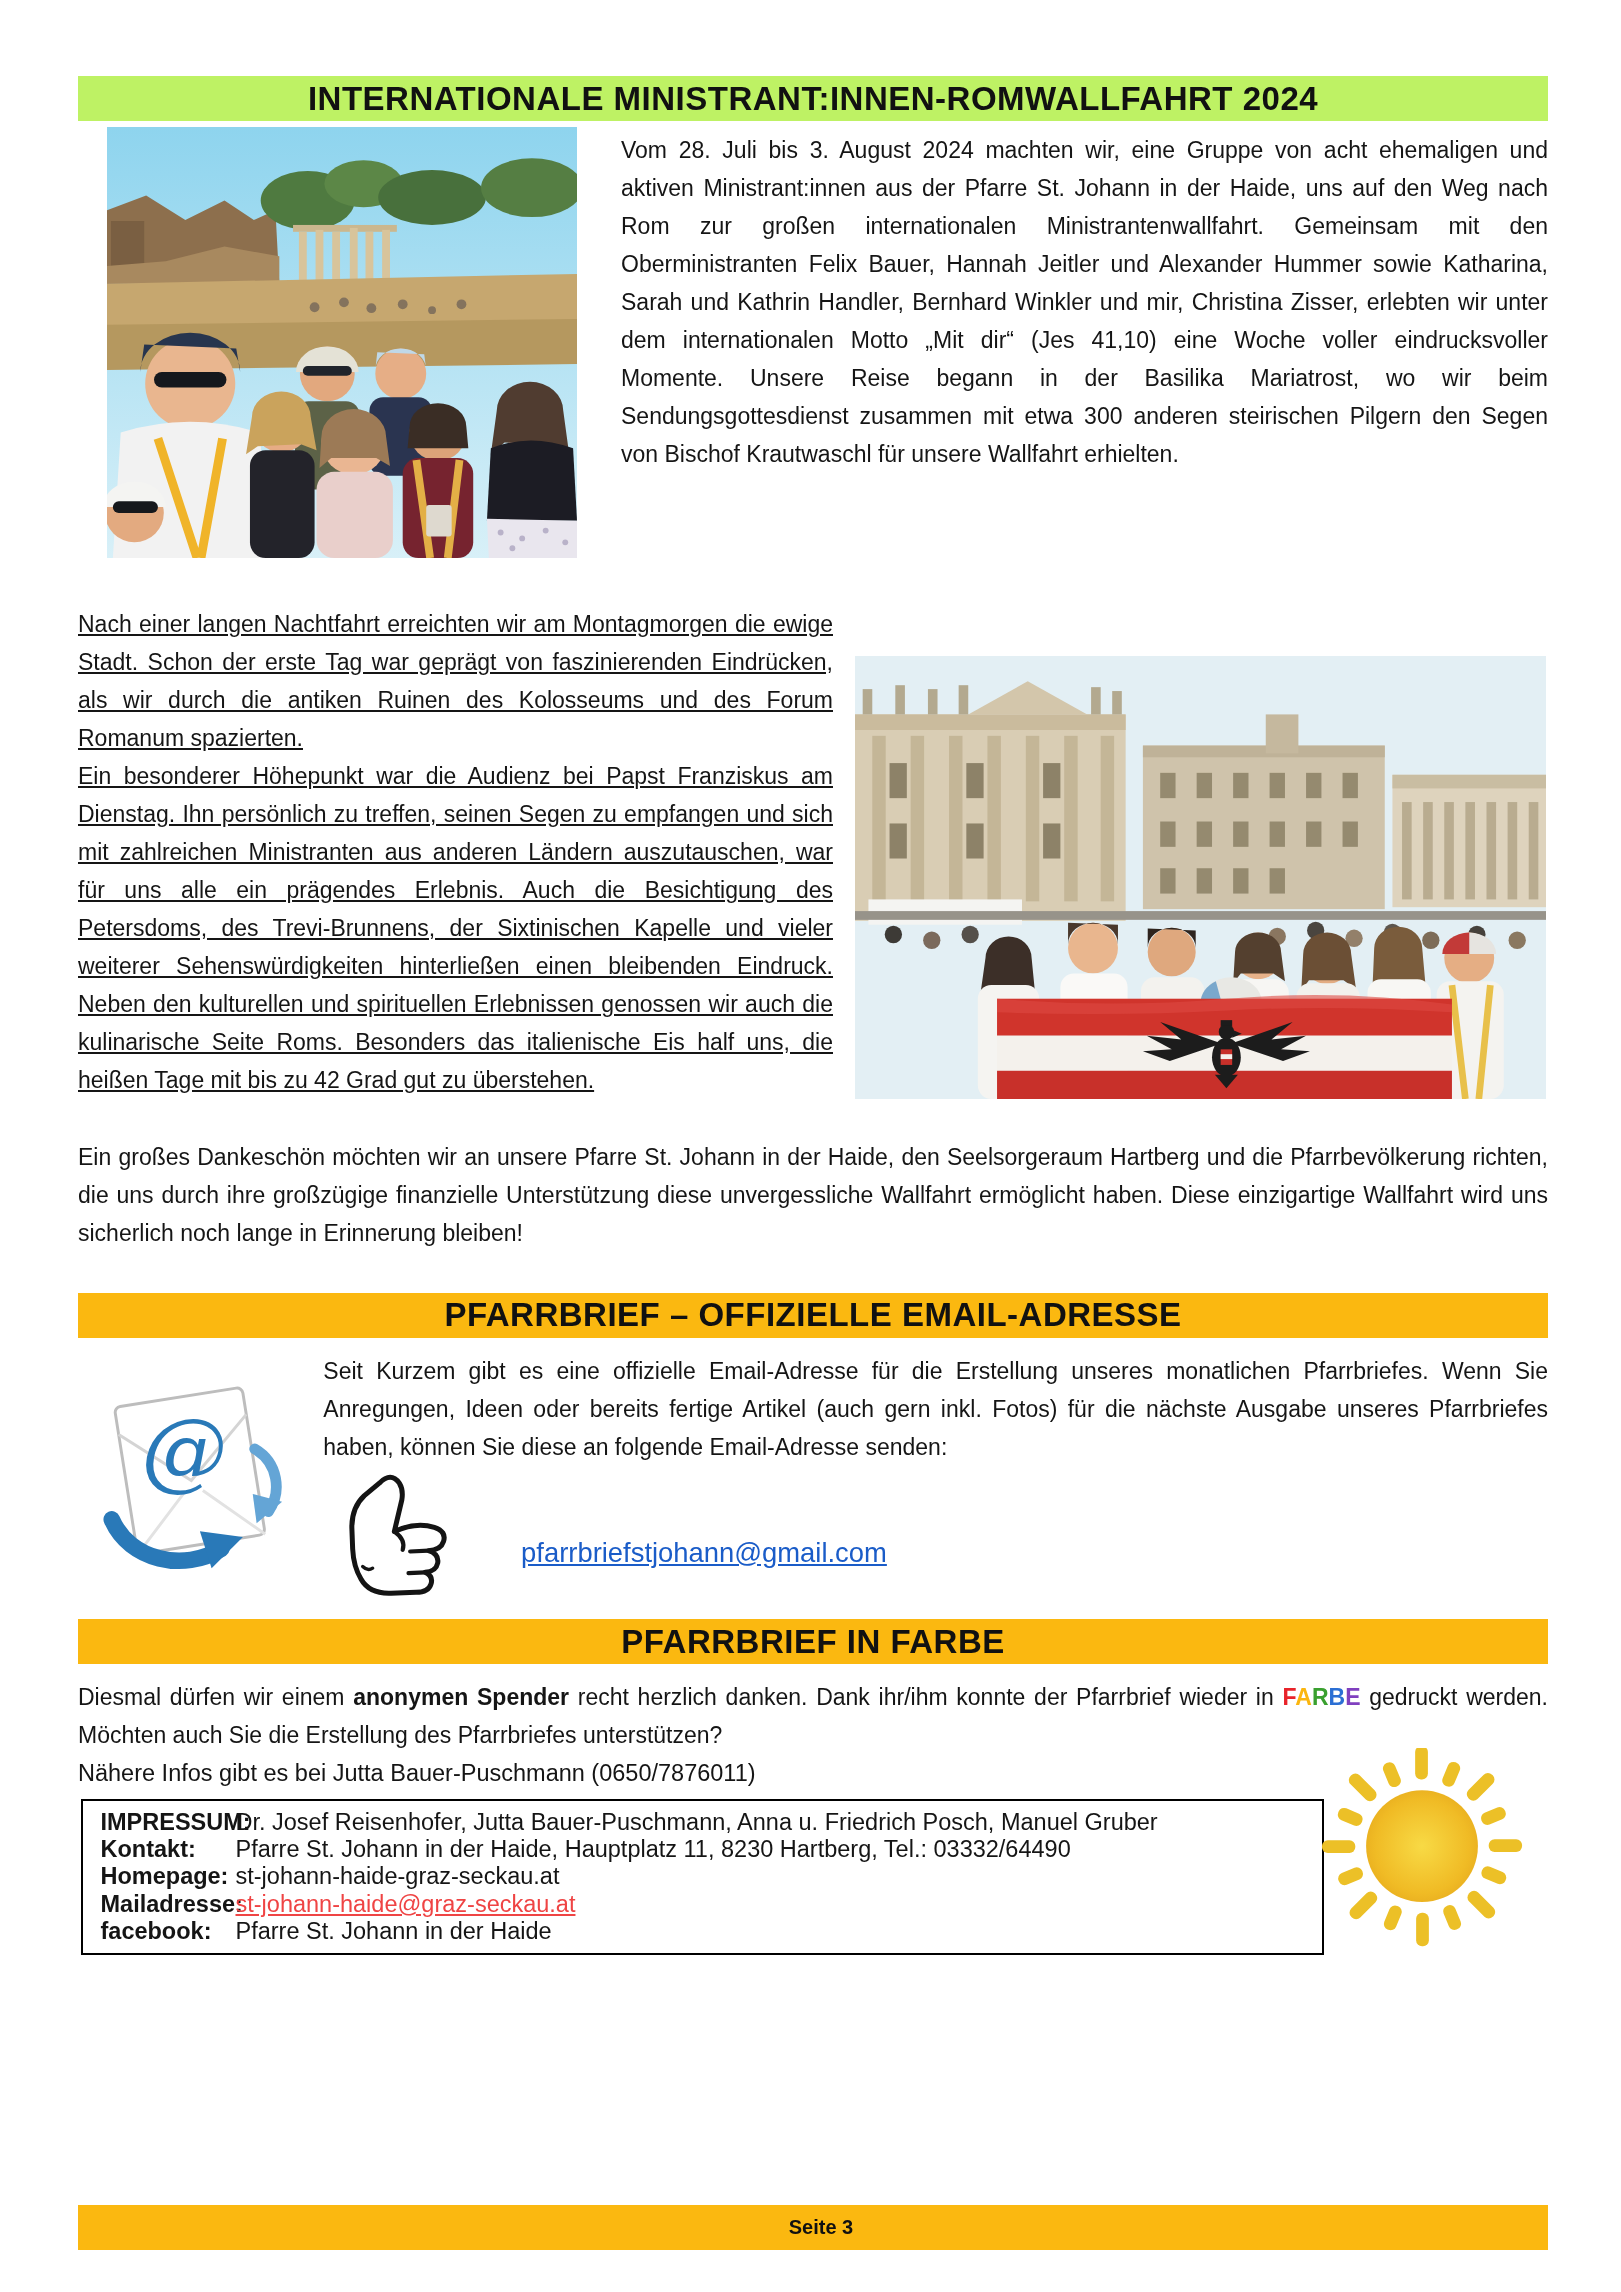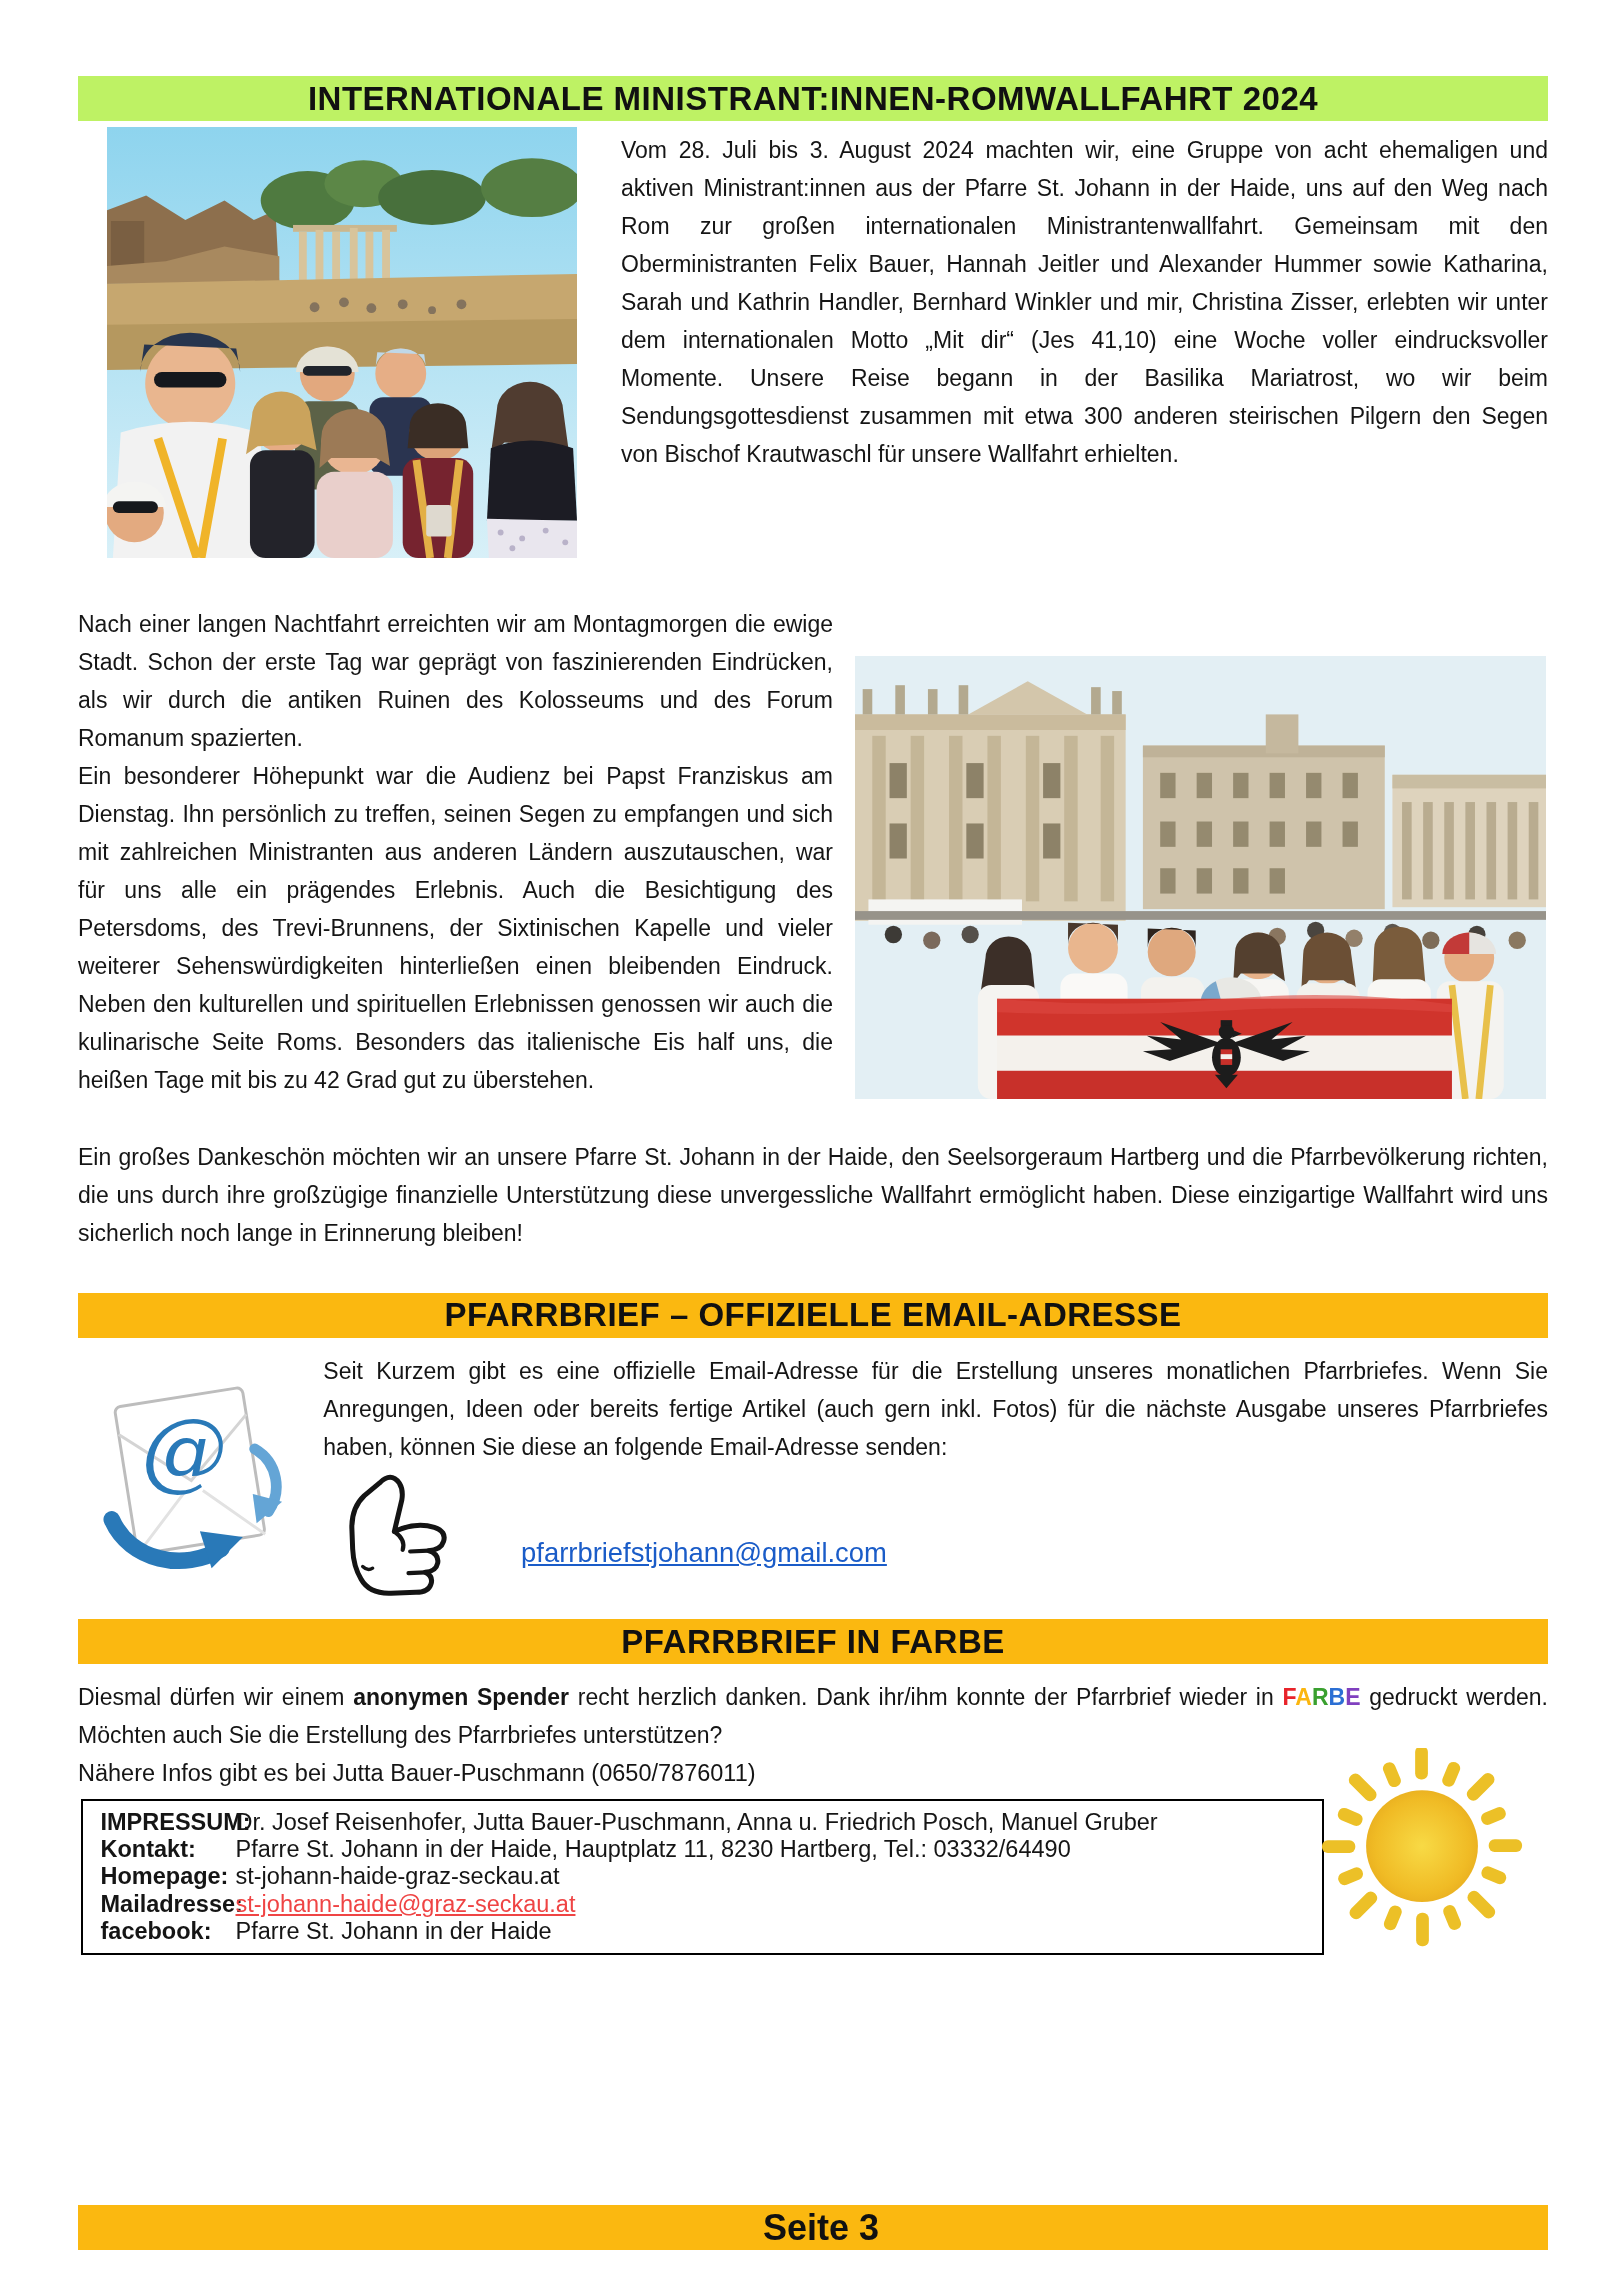--- a/index.html
+++ b/index.html
@@ -10,21 +10,21 @@
   }
   .banner {
     height:45px; display:flex; align-items:center; justify-content:center;
   }
   .banner span { font-size:33px; font-weight:bold; letter-spacing:0.5px; color:#111; }
   .bodytext { font-size:23px; line-height:38px; text-align:justify; }
   .section1 { display:flex; margin-top:3.9px; }
   .photo1 { width:470px; height:431px; flex:none; margin-left:29px; margin-top:2px; }
   .col1-text { flex:1; margin-left:44px; padding-top:5.9px; }
   .section2 { display:flex; margin-top:47px; }
-  .col2-text { width:755px; flex:none; }
+  .col2-text { width:755px; flex:none;text-decoration:underline; }
   .photo2 { width:691px; height:443px; flex:none; margin-left:21.6px; margin-top:51px; }
   .para3 { margin-top:39px; }
   .banner2 { margin-top:41px; }
   .email-section { display:flex; margin-top:13.7px; }
   .email-icon { width:208px; height:230px; flex:none; margin-left:11.8px; margin-top:3.9px; }
   .email-body { flex:1; margin-left:25.5px; }
   .hand-row { display:flex; align-items:center; margin-top:3.9px; }
   .hand-icon { width:125px; height:135px; flex:none; margin-left:7.8px; }
   .email-link { margin-left:65px; font-size:27.4px; text-decoration:underline; cursor:pointer; }
   .banner3 { margin-top:15px; }
@@ -39,21 +39,21 @@
   }
   .imp-row { display:flex; font-size:23.5px; line-height:27.4px; }
   .imp-label { width:135px; font-weight:bold; flex:none; }
   .imp-value { flex:1; }
   .imp-link { text-decoration:underline; cursor:pointer; }
   .sun-wrap { position:absolute; right:14.7px; top:-51px; width:221px; height:206px; }
   .footer-band {
     position:absolute; left:78px; right:73px; bottom:43px; height:45px;
     display:flex; align-items:center; justify-content:center;
   }
-  .footer-band span { font-size:36px; font-weight:bold; color:#111;margin-left:16px; }
+  .footer-band span { font-size:20px; font-weight:bold; color:#111;margin-left:16px; }
   svg { display:block; width:100%; height:100%; }
 </style>
 </head>
 <body>
 
 <div class="page">
 
   <div class="banner" style="background: #bef264;">
     <span>INTERNATIONALE MINISTRANT:INNEN-ROMWALLFAHRT 2024</span>
   </div>

